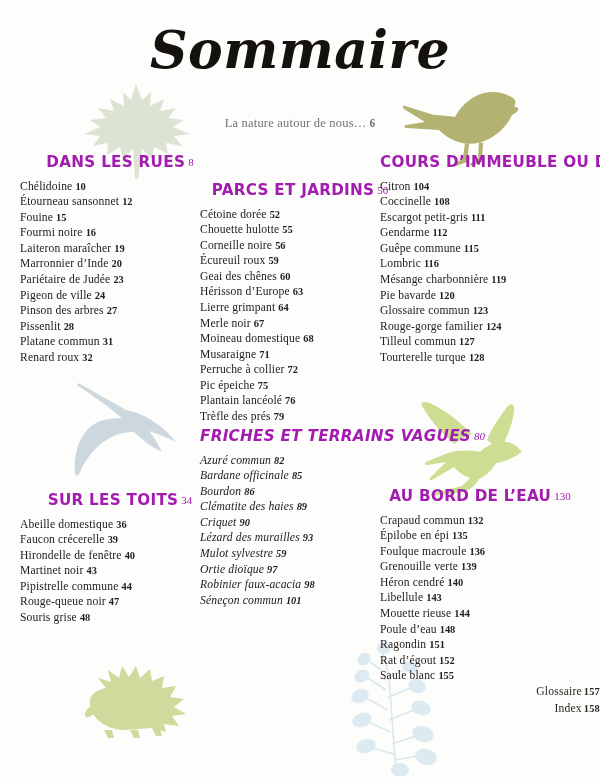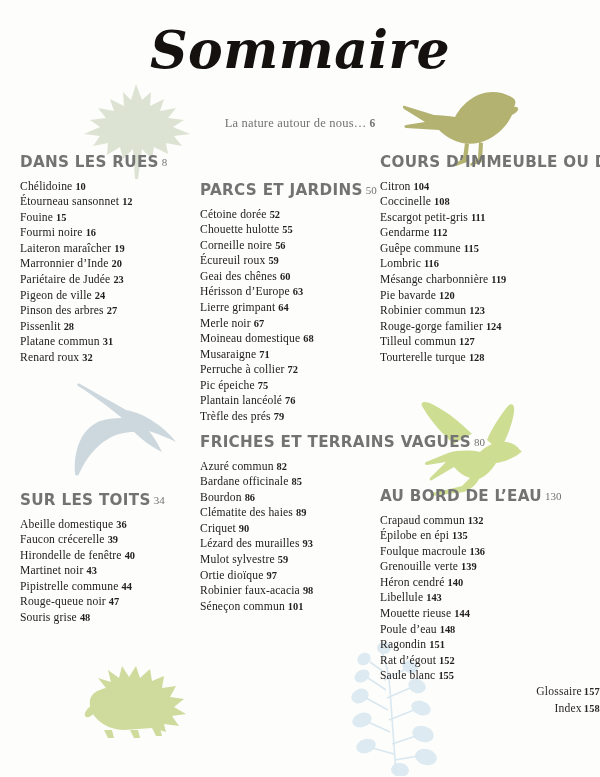--- a/index.html
+++ b/index.html
@@ -77,21 +77,22 @@
   }
 
   .section { position: absolute; }
 
   .sec-head {
     font-family: "DejaVu Sans", sans-serif;
     font-weight: 700;
     font-size: 15.2px;
     letter-spacing: 0.3px;
     line-height: 1.22;
-    color: #737373;
+    color: #a21caf;
+    text-align: center;
     white-space: nowrap;
   }
   .sec-head .pg {
     font-family: "Liberation Serif", serif;
     font-weight: 400;
     font-size: 11px;
     letter-spacing: 0;
     margin-left: 3px;
     vertical-align: 1px;
   }
@@ -112,21 +113,21 @@
     font-weight: 700;
     font-size: 10.4px;
     margin-left: 3px;
     letter-spacing: 0;
   }
 
   
   #sec-rues      { left: 20px;  top: 0px;   width: 200px; }
   #sec-toits     { left: 20px;  top: 338px; width: 200px; }
   #sec-parcs     { left: 200px; top: 28px;  width: 200px; }
-  #sec-friches   { left: 200px; top: 280px; width: 200px; }
+  #sec-friches   { left: 200px; top: 274px; width: 200px; font-style: italic; }
   #sec-cours     { left: 380px; top: 0px;   width: 200px; }
   #sec-eau       { left: 380px; top: 334px; width: 200px; }
 
   
   .footer {
     position: absolute;
     left: 0;
     right: 0;
     top: 684px;
     text-align: right;
@@ -326,21 +327,21 @@
       </div>
       <ul class="entries">
           <li><span>Citron</span><span class="pg">104</span></li>
           <li><span>Coccinelle</span><span class="pg">108</span></li>
           <li><span>Escargot petit-gris</span><span class="pg">111</span></li>
           <li><span>Gendarme</span><span class="pg">112</span></li>
           <li><span>Guêpe commune</span><span class="pg">115</span></li>
           <li><span>Lombric</span><span class="pg">116</span></li>
           <li><span>Mésange charbonnière</span><span class="pg">119</span></li>
           <li><span>Pie bavarde</span><span class="pg">120</span></li>
-          <li><span>Robinier commun</span><span class="pg">123</span></li>
+          <li><span>Glossaire commun</span><span class="pg">123</span></li>
           <li><span>Rouge-gorge familier</span><span class="pg">124</span></li>
           <li><span>Tilleul commun</span><span class="pg">127</span></li>
           <li><span>Tourterelle turque</span><span class="pg">128</span></li>
         </ul>
     </div>
 
     <div class="section" id="sec-eau">
       <div class="sec-head">
         <span>AU BORD DE L’EAU</span><span class="pg">130</span>
       </div>

